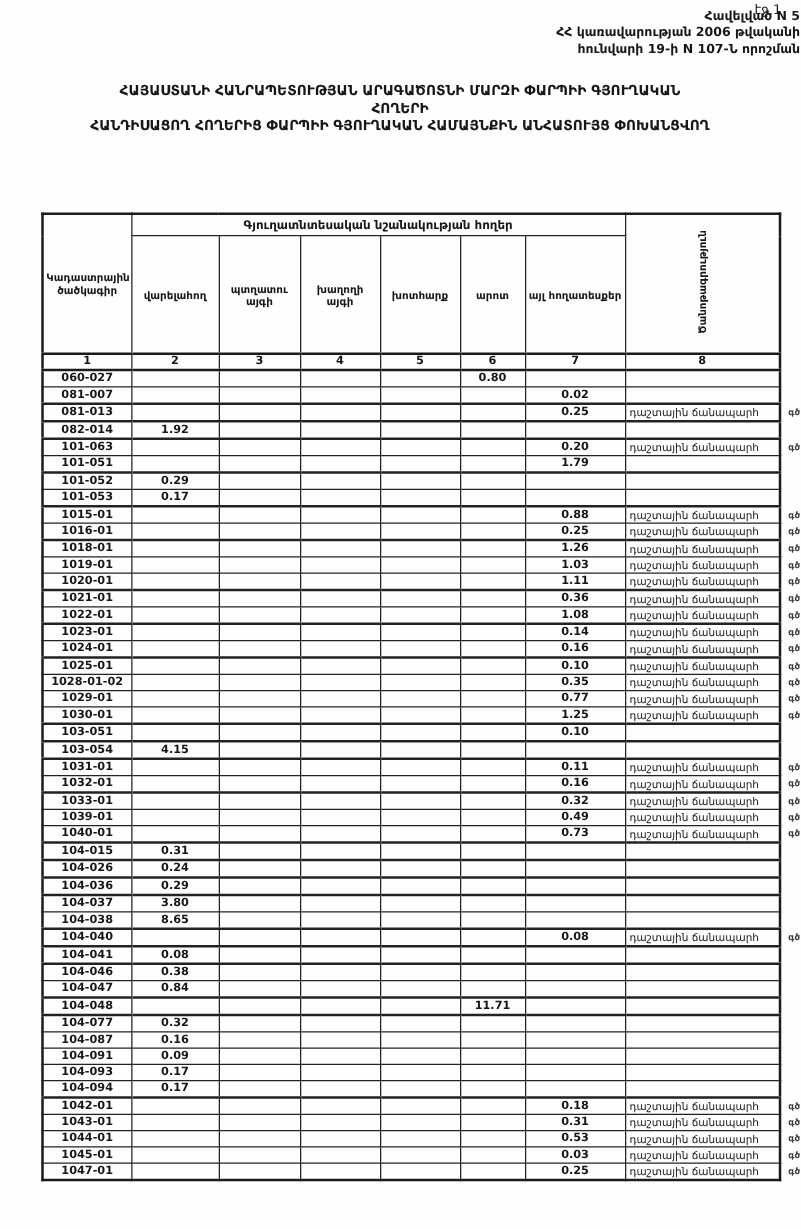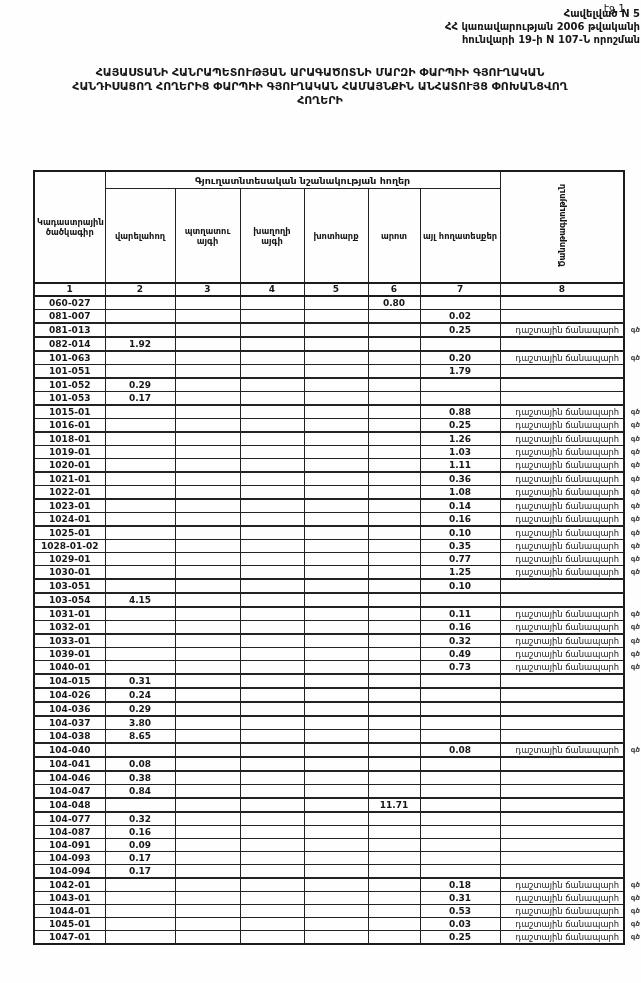--- a/index.html
+++ b/index.html
@@ -50,21 +50,21 @@
     height:11px; font-weight:bold; font-size:9px; text-align:center;
     border-top:2px solid #1b1b1b; border-bottom:2px solid #1b1b1b;
     padding:0; line-height:11px;
   }
   tbody td {
     height:12px; font-size:9px; font-weight:bold; text-align:center;
     white-space:nowrap; line-height:12px;
   }
   tbody td.note {
     text-align:left; font-size:8.4px; font-weight:normal;
-    padding-left:15px; position:relative;
+    padding-left:3px; position:relative;
   }
   tbody tr.thick td { border-top-width:2px; }
   .margin-mark {
     position:absolute; right:-17px; top:2px;
     font-size:7px; color:#3d3d3d; font-weight:bold; line-height:8px;
   }
 </style>
 </head>
 <body>
 
@@ -73,22 +73,22 @@
   <div class="pageno">էջ 1</div>
 
   <div class="appendix">
     <div>Հավելված N 5</div>
     <div>ՀՀ կառավարության 2006 թվականի</div>
     <div>հունվարի 19-ի N 107-Ն որոշման</div>
   </div>
 
   <div class="doc-title">
     <div>ՀԱՅԱՍՏԱՆԻ ՀԱՆՐԱՊԵՏՈՒԹՅԱՆ ԱՐԱԳԱԾՈՏՆԻ ՄԱՐԶԻ ՓԱՐՊԻԻ ԳՅՈՒՂԱԿԱՆ</div>
+    <div>ՀՈՂԵՐԻ</div>
     <div>ՀԱՆԴԻՍԱՑՈՂ ՀՈՂԵՐԻՑ ՓԱՐՊԻԻ ԳՅՈՒՂԱԿԱՆ ՀԱՄԱՅՆՔԻՆ ԱՆՀԱՏՈՒՅՑ ՓՈԽԱՆՑՎՈՂ</div>
-    <div>ՀՈՂԵՐԻ</div>
   </div>
 
   <table class="land">
     <colgroup>
       <col style="width:71px">
         <col style="width:70px">
         <col style="width:65px">
       <col style="width:64px">
         <col style="width:64px">
         <col style="width:52px">

